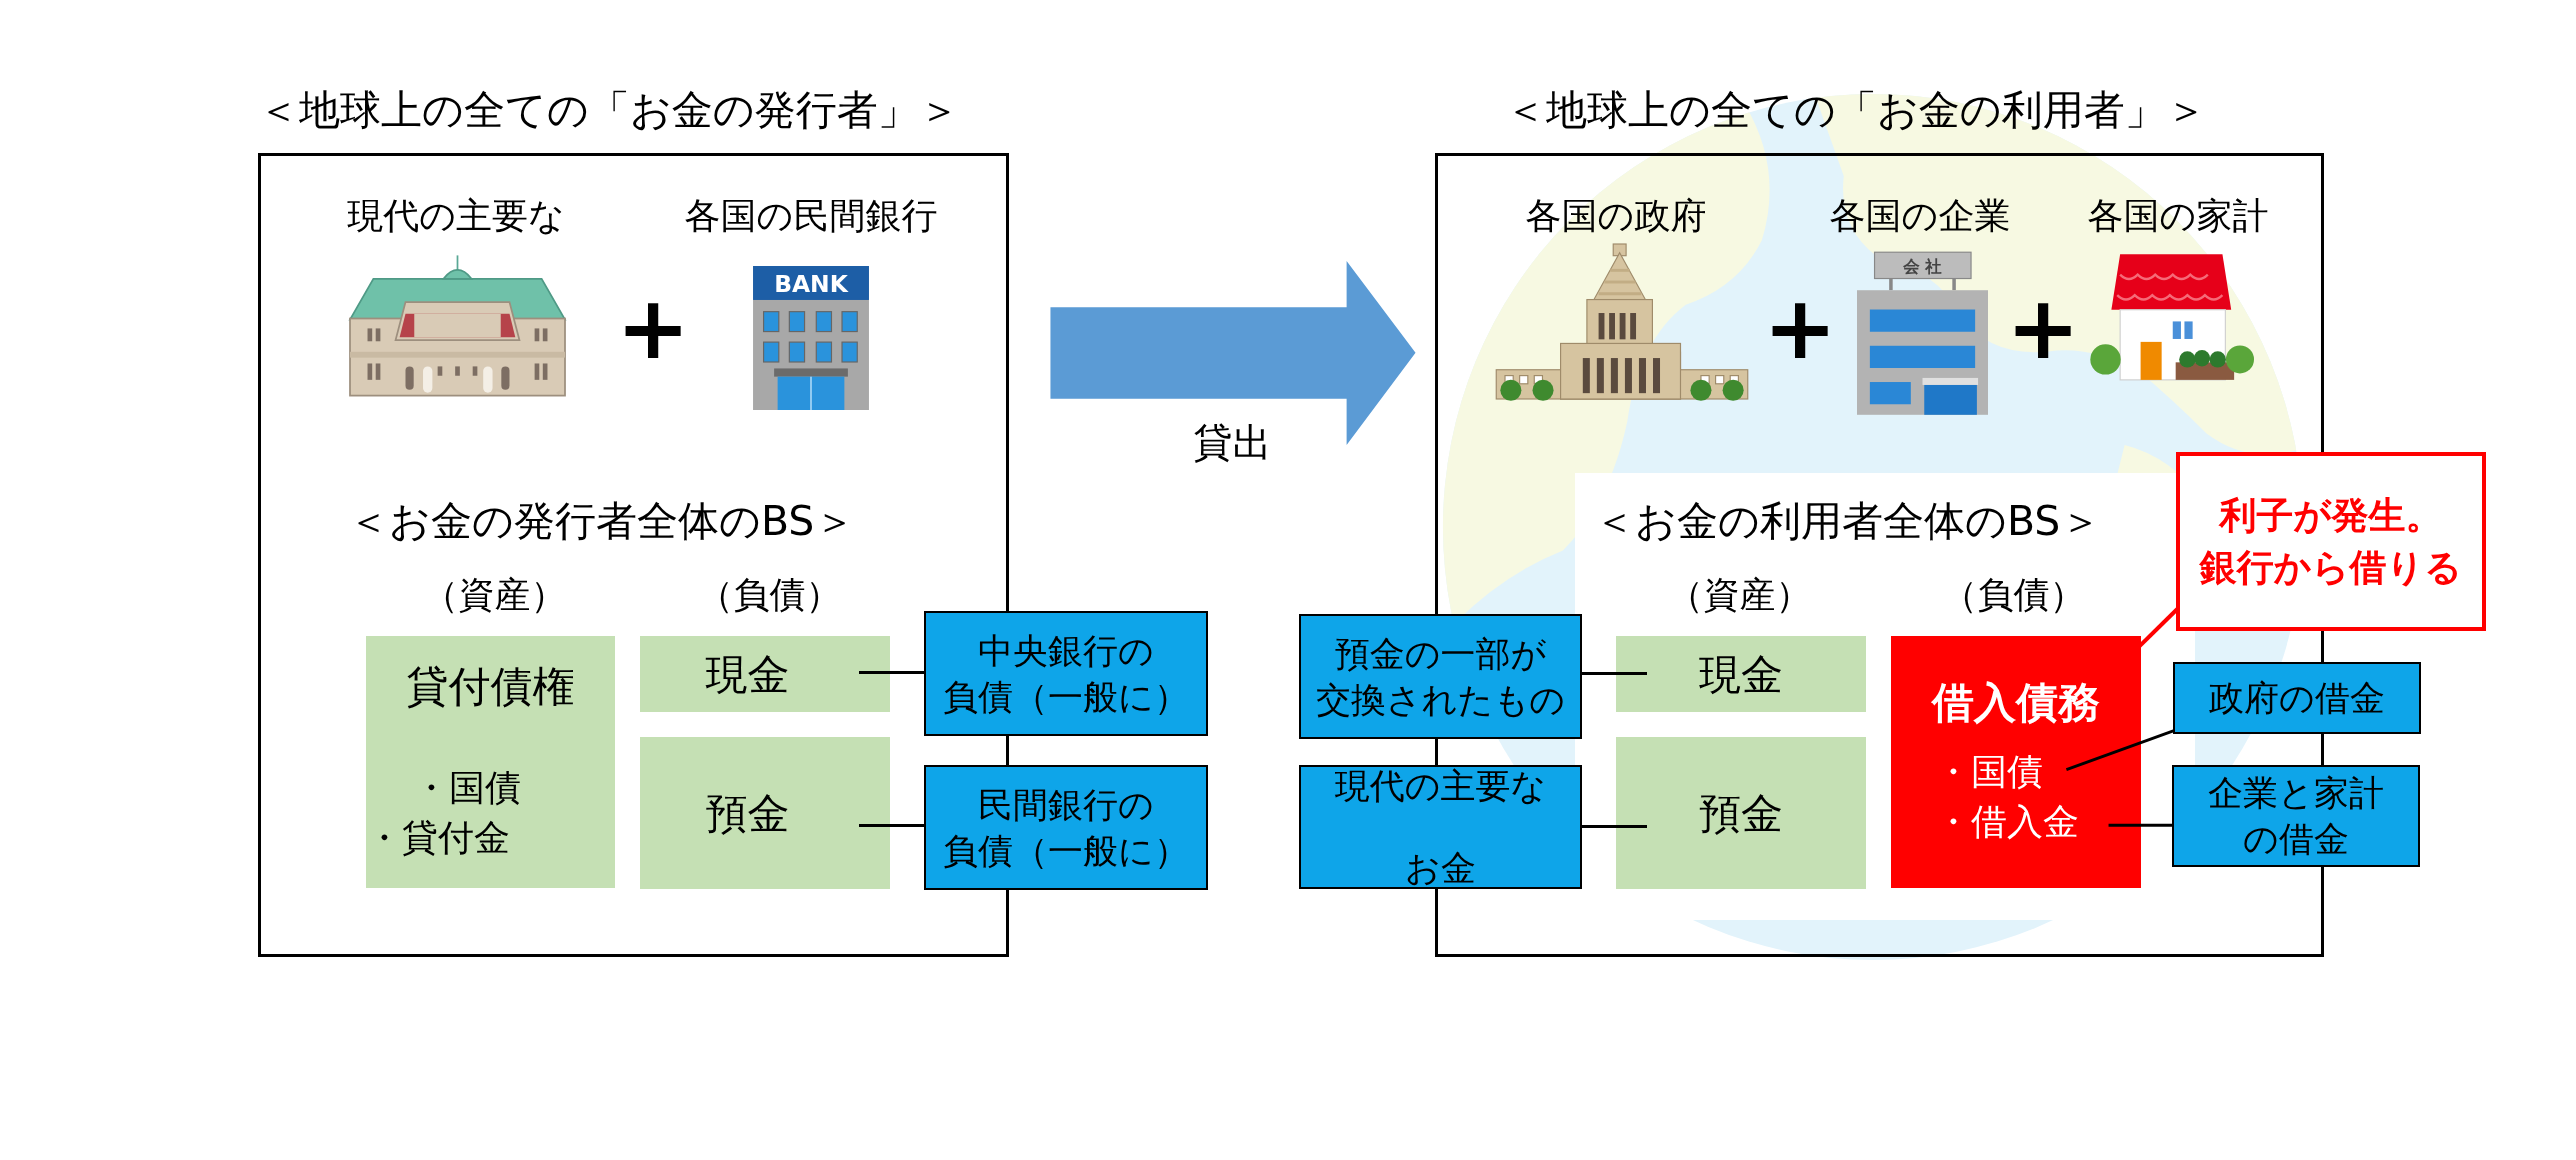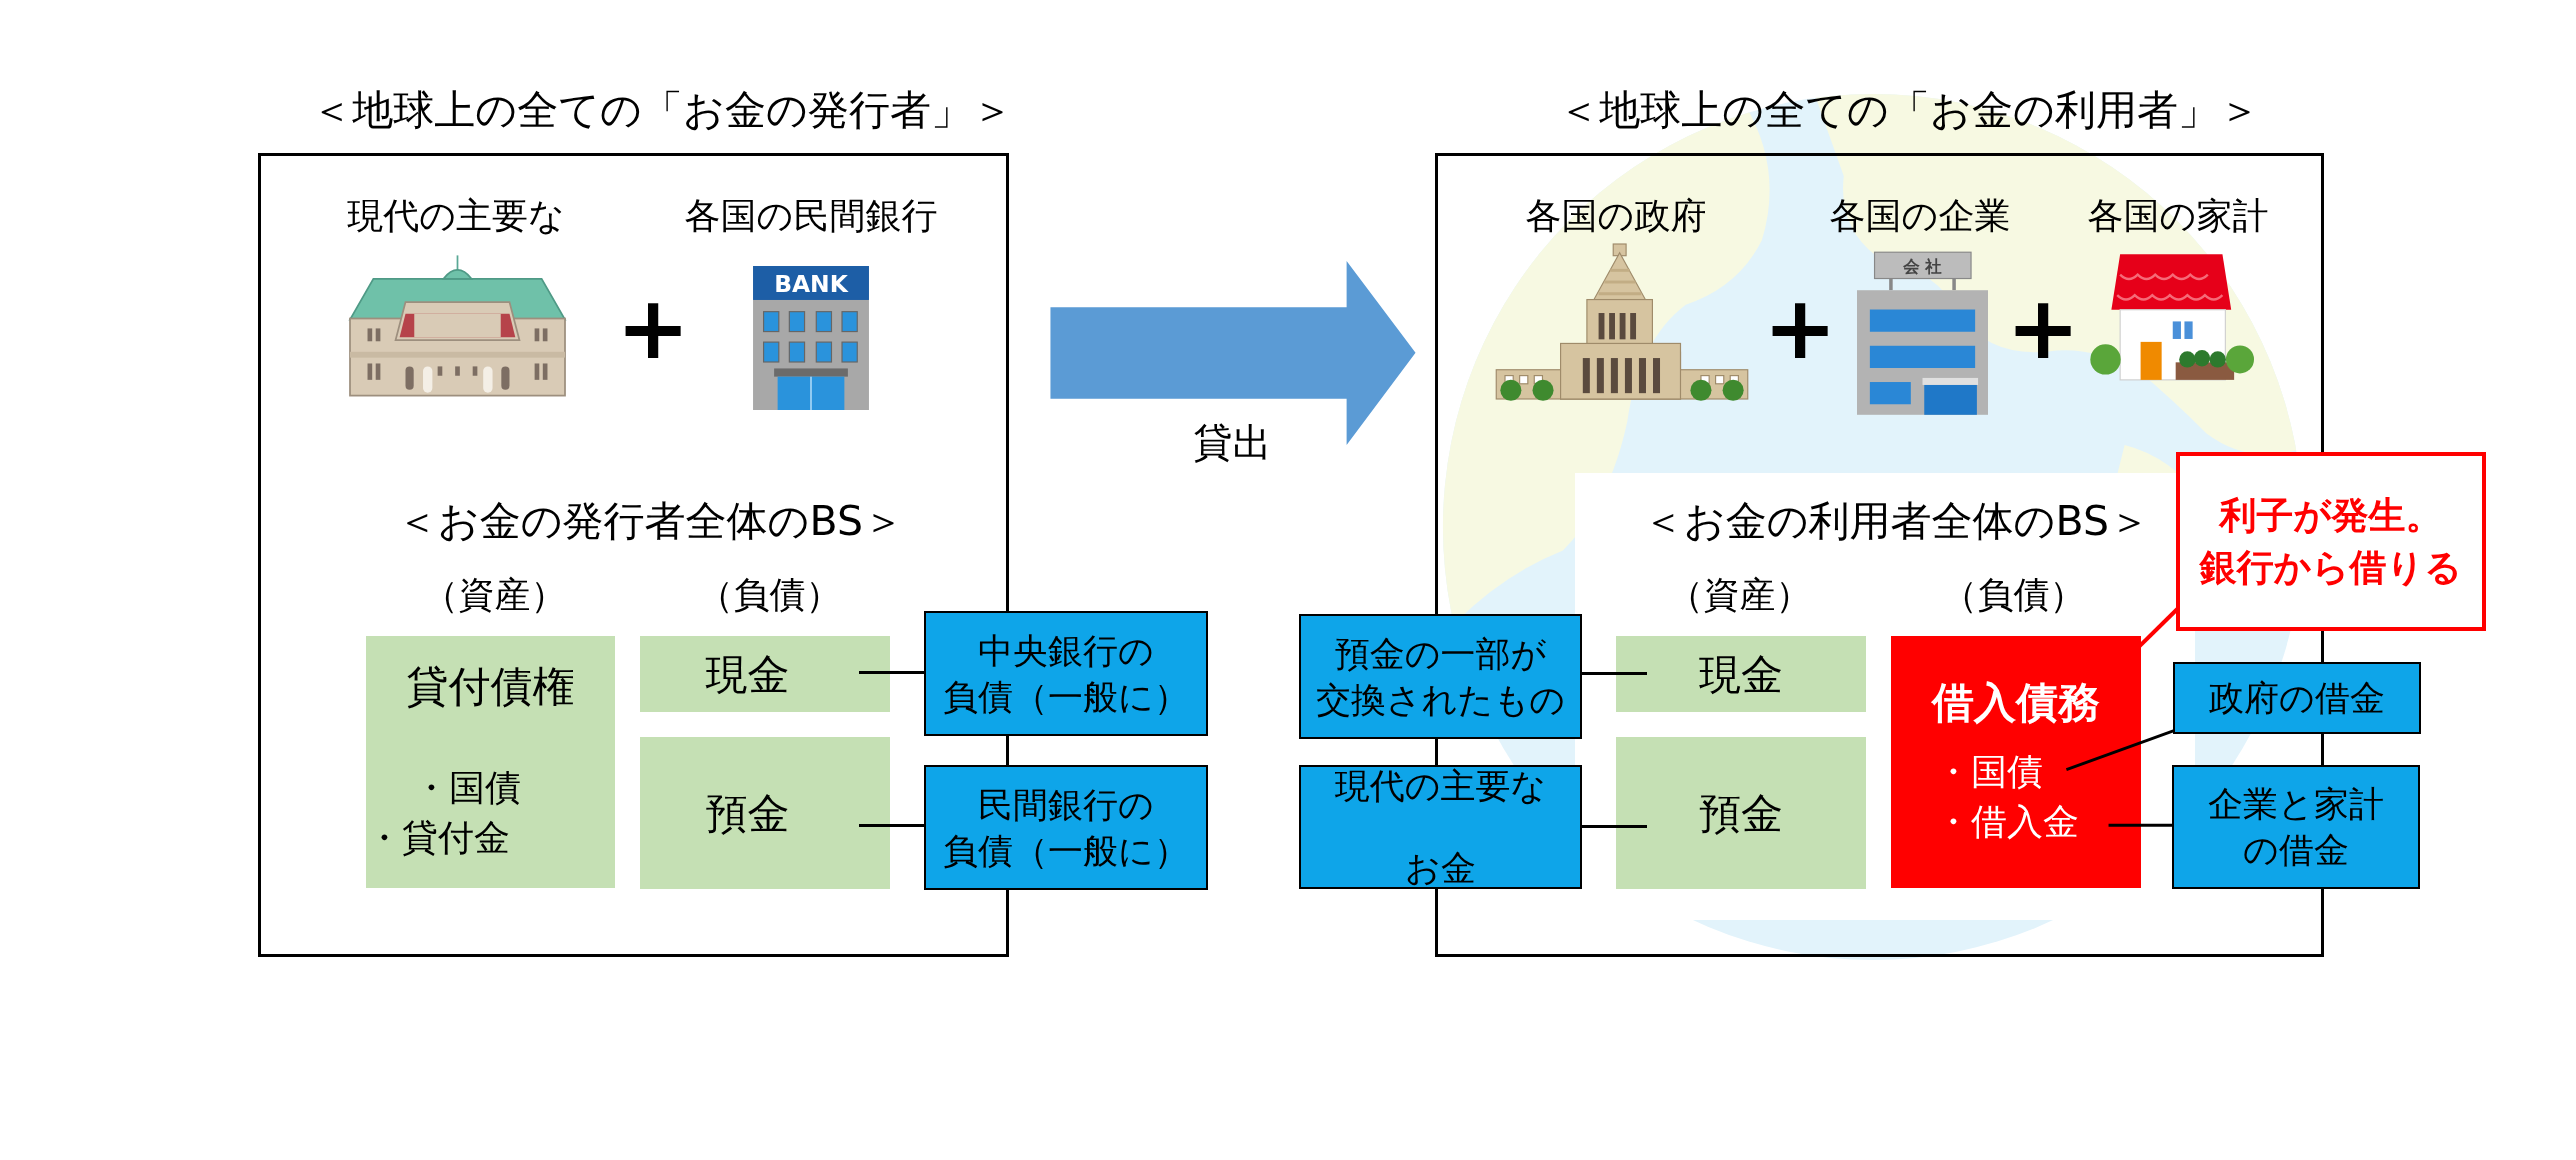--- a/index.html
+++ b/index.html
@@ -1,19 +1,19 @@
 <!DOCTYPE html>
 <html style="font-size:9.4px"><head>
 <meta charset="utf-8">
 <style>
   html, body { margin: 0; padding: 0; background: #ffffff; }
   body { width: 2576px; height: 1160px; position: relative; overflow: hidden;
          font-family: "DejaVu Sans", "Liberation Sans", sans-serif; color: #000; }
   .abs { position: absolute; }
-  .title { font-size: 41px; line-height: 47px; white-space: nowrap; text-align: right; }
+  .title { font-size: 41px; line-height: 47px; white-space: nowrap; text-align: left; }
   .label { font-size: 36px; line-height: 41px; white-space: nowrap; text-align: center; }
   .frame { border: 3.5px solid #000; box-sizing: border-box; }
   .green { background: #c5e0b4; }
   .tbox { background: #0ea5e9; border: 2.9px solid #000; box-sizing: border-box;
           display: flex; align-items: center; justify-content: center; text-align: center;
           font-size: 35px; line-height: 46px; }
   .cell { display: flex; flex-direction: column; align-items: center; justify-content: center; }
   .big { font-size: 42px; line-height: 49px; }
   .mid { font-size: 36px; line-height: 50px; }
   .plus { font-size: 88px; font-weight: bold; line-height: 88px; text-align: center; }
@@ -246,21 +246,21 @@
 </div>
 
 <svg style="left:0; top:0;" width="2576" height="1160" viewBox="0 0 4400 1982">
   <line x1="3530" y1="1315" x2="3715" y2="1248" stroke="#000" stroke-width="5"></line>
   <line x1="3602" y1="1410" x2="3713" y2="1410" stroke="#000" stroke-width="5"></line>
   <line x1="3720" y1="1040" x2="3655" y2="1104" stroke="#ff0000" stroke-width="7"></line>
 </svg>
 <div class="abs tbox" style="left:2173px; top:662px; width:248px; height:72px;">
   <div>政府の借金</div>
 </div>
-<div class="abs tbox" style="left:2172px; top:765px; width:248px; height:124px; flex-direction:column;">
+<div class="abs tbox" style="left:2172px; top:765px; width:248px; height:102px; flex-direction:column;">
   <div>企業と家計</div>
   <div>の借金</div>
 </div>
 
 <div class="abs cell" style="left:2176px; top:452px; width:310px; height:179px; background:#fff; border:4.7px solid #ff0000; box-sizing:border-box; color:#ff0000; font-weight:bold; font-size:37px; line-height:52px;">
   <div>利子が発生。</div>
   <div>銀行から借りる</div>
 </div>
 
 

